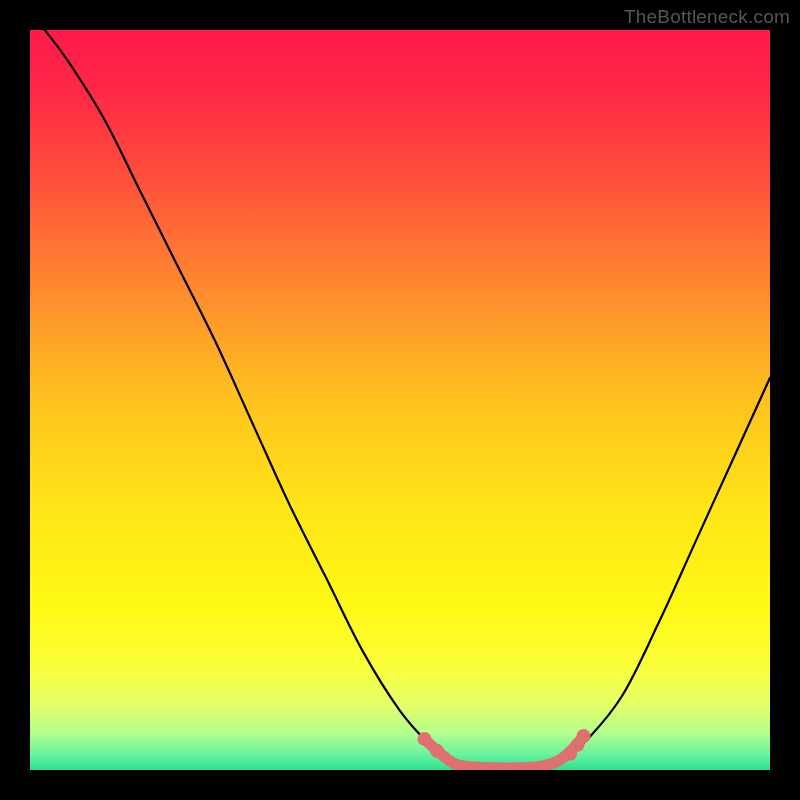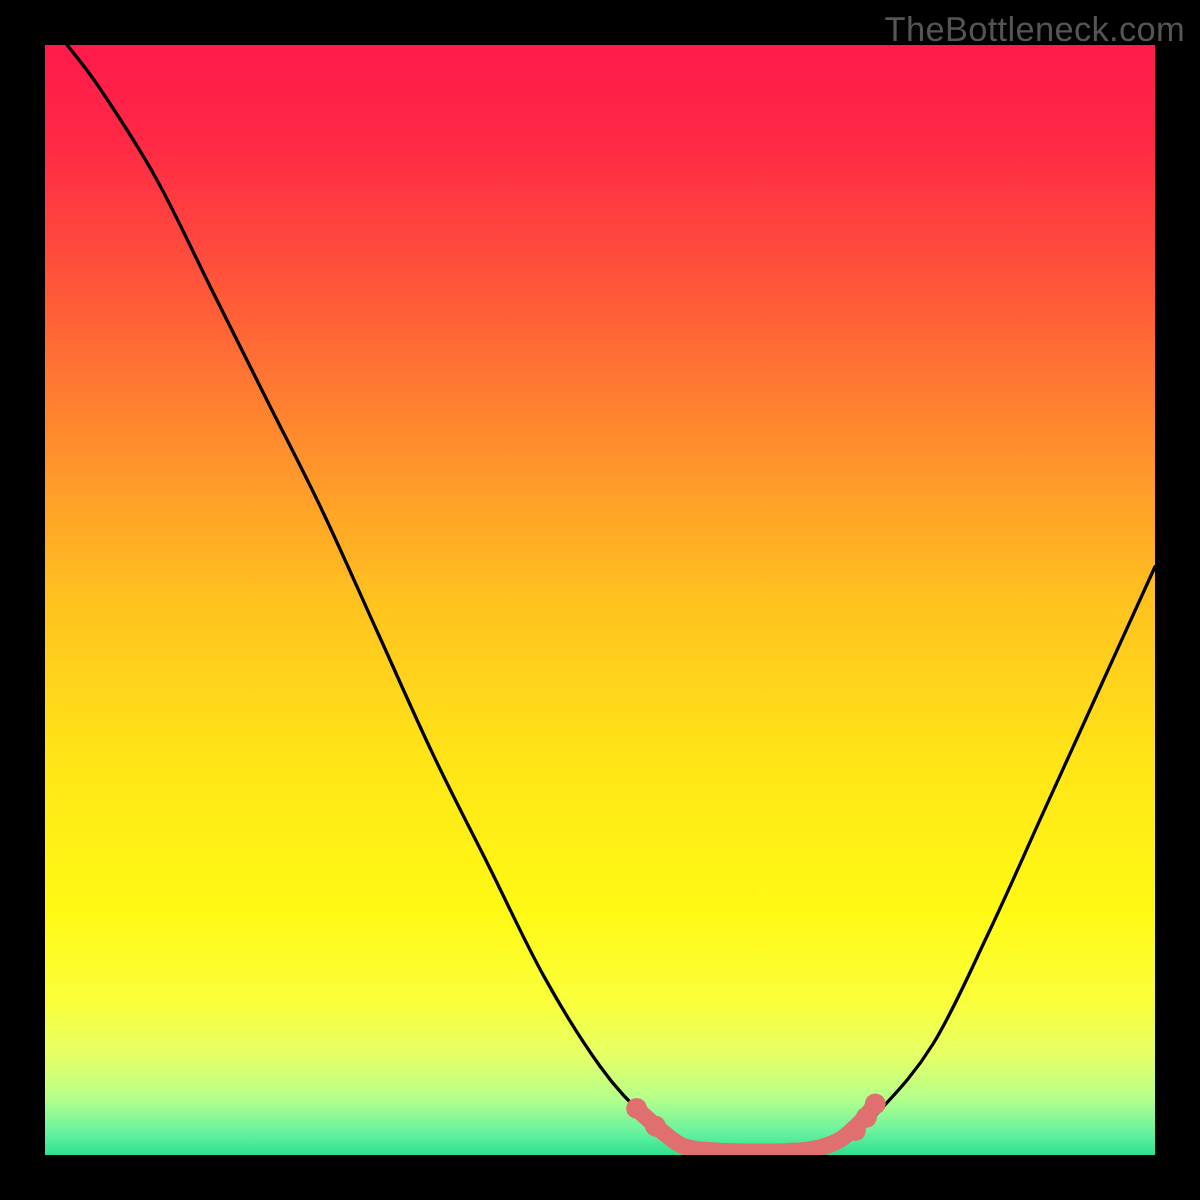--- a/index.html
+++ b/index.html
@@ -32,21 +32,21 @@
     left: 0;
     top: 0;
     width: 100%;
     height: 100%;
   }
   .watermark {
     position: absolute;
     top: 6px;
     right: 10px;
     color: #555;
-    font-size: 23px;
+    font-size: 19px;
     font-weight: 500;
     letter-spacing: 0.2px;
   }
   svg.curve {
     position: absolute;
     left: 0;
     top: 0;
     width: 100%;
     height: 100%;
   }

